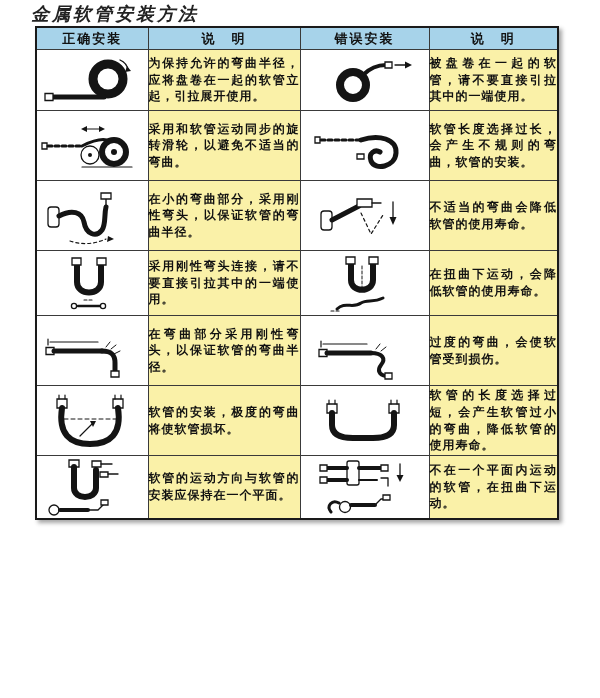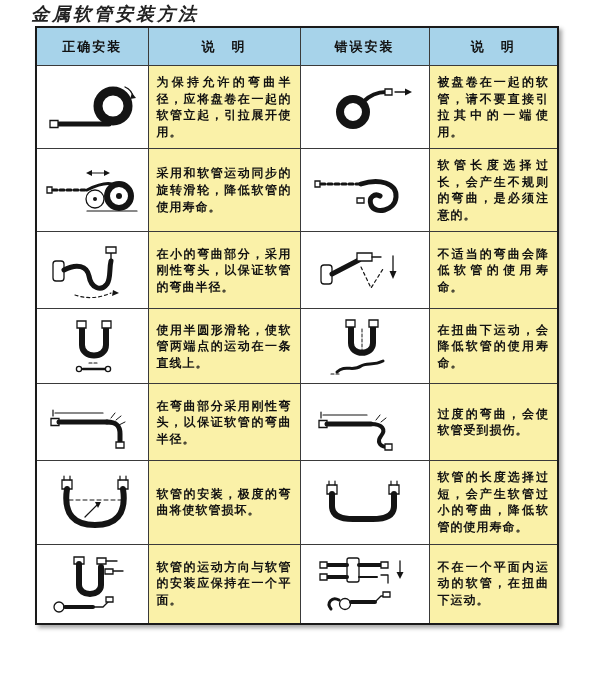--- a/index.html
+++ b/index.html
@@ -20,21 +20,21 @@
   table.install{
     position:absolute;left:35px;top:26px;
     border-collapse:collapse;
     table-layout:fixed;width:522px;
     border:2px solid #1a1a1a;
     box-shadow:3px 3px 4px rgba(60,60,60,.45);
     background:#fff;
   }
   table.install td,table.install th{
     border:1px solid #3a3a3a;
-    padding:8px;vertical-align:middle;
+    padding:0;vertical-align:middle;
   }
   th.hdr{
     background:#a7d3ea;
     height:21px;
     font-size:13px;font-weight:bold;color:#111;
     letter-spacing:2px;text-align:center;
   }
   td.pic{background:#ffffff;text-align:center;}
   td.desc{
     background:#faf1a8;
@@ -103,30 +103,30 @@
         <rect class="f" x="2" y="27" width="5" height="6"></rect>
         <path class="s" d="M8 30 H42" stroke-width="3" stroke-dasharray="4 3"></path>
         <path class="s" d="M42 30 C54 24 64 22 70 25" stroke-width="3"></path>
         <circle class="f" cx="50" cy="39" r="9"></circle>
         <circle class="k" cx="50" cy="39" r="2"></circle>
         <circle class="s" cx="74" cy="36" r="12" stroke-width="6"></circle>
         <circle class="k" cx="74" cy="36" r="3"></circle>
         <path class="s" d="M42 51 H92" stroke-width="1.2"></path>
       </svg>
     </td>
-    <td class="desc">采用和软管运动同步的旋转滑轮，降低软管的使用寿命。</td>
+    <td class="desc">采用和软管运动同步的旋转滑轮，以避免不适当的弯曲。</td>
     <td class="pic">
       <svg class="ill" width="104" height="60" viewBox="0 0 104 60">
         <rect class="f" x="2" y="21" width="5" height="6"></rect>
         <path class="s" d="M8 24 H48" stroke-width="3" stroke-dasharray="4 3"></path>
         <path class="s" d="M48 24 C66 18 84 23 83 37 C82 51 62 55 58 45 C55 37 62 33 67 36" stroke-width="5"></path>
         <rect class="f" x="44" y="38" width="7" height="5"></rect>
       </svg>
     </td>
-    <td class="desc">软管长度选择过长，会产生不规则的弯曲，是必须注意的。</td>
+    <td class="desc">软管长度选择过长，会产生不规则的弯曲，软管的安装。</td>
   </tr>
 
   <tr class="h70">
     <td class="pic">
       <svg class="ill" width="104" height="60" viewBox="0 0 104 60">
         <rect class="f" x="8" y="21" width="11" height="20" rx="3"></rect>
         <path class="s" d="M19 30 C32 23 42 26 44 36 C46 48 56 52 62 44 C66 38 64 29 66 21" stroke-width="5"></path>
         <path class="s" d="M66 21 V13" stroke-width="1.4"></path>
         <rect class="f" x="61" y="7" width="10" height="6"></rect>
         <path class="s" d="M30 55 Q48 61 66 53" stroke-width="1.2" stroke-dasharray="3 3"></path>
@@ -154,21 +154,21 @@
       <svg class="ill" width="104" height="58" viewBox="0 0 104 58">
         <path class="s" d="M37 12 V28 C37 42 61 42 61 28 V12" stroke-width="6"></path>
         <rect class="f" x="32" y="4" width="9" height="7"></rect>
         <rect class="f" x="57" y="4" width="9" height="7"></rect>
         <circle class="f" cx="34" cy="52" r="2.6"></circle>
         <path class="s" d="M38 52 H60" stroke-width="2.4"></path>
         <circle class="f" cx="63" cy="52" r="2.6"></circle>
         <path class="s" d="M44 46 H54" stroke-width="1.1" stroke-dasharray="3 2"></path>
       </svg>
     </td>
-    <td class="desc">使用半圆形滑轮，使软管两端点的运动在一条直线上。</td>
+    <td class="desc">采用刚性弯头连接，请不要直接引拉其中的一端使用。</td>
     <td class="pic">
       <svg class="ill" width="104" height="58" viewBox="0 0 104 58">
         <path class="s" d="M38 10 V26 C38 39 60 39 60 26 V10" stroke-width="6"></path>
         <rect class="f" x="33" y="3" width="9" height="7"></rect>
         <rect class="f" x="56" y="3" width="9" height="7"></rect>
         <path class="s" d="M49 12 V36" stroke-width="1" stroke-dasharray="3 2"></path>
         <path class="s" d="M24 55 C32 47 40 55 48 49 C54 45 60 49 70 44" stroke-width="3"></path>
         <path class="s" d="M18 57 H28" stroke-width="1.1" stroke-dasharray="3 2"></path>
       </svg>
     </td>

